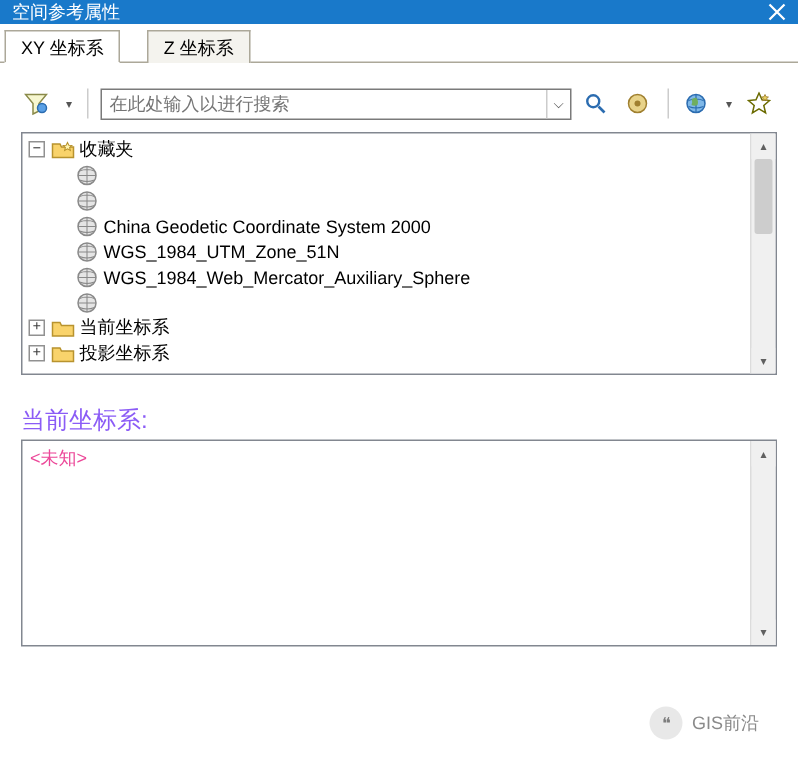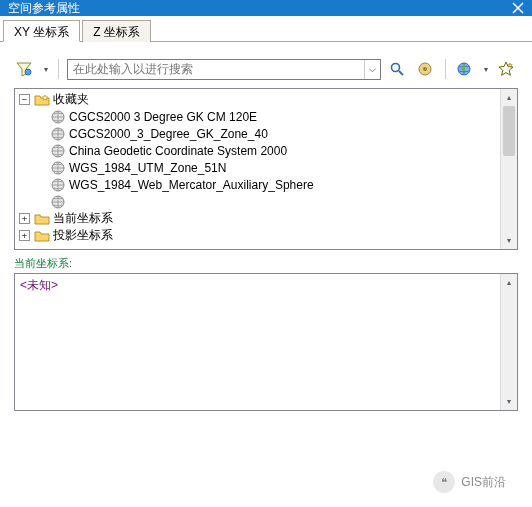--- a/index.html
+++ b/index.html
@@ -1,21 +1,21 @@
 <!DOCTYPE html>
 <html><head>
 <meta charset="utf-8">
 <style>
 *{box-sizing:border-box;margin:0;padding:0;font-family:"Microsoft YaHei",Tahoma,Arial,sans-serif;font-size:12px}
 body{background:#fff;width:532px;height:507px;overflow:hidden;position:relative}
 .titlebar{background:#1979ca;color:#fff;height:16px;display:flex;align-items:center;padding:0 8px;justify-content:space-between}
 .titlebar .title{font-size:12px}
 .close-x{width:12px;height:12px;stroke:#fff;stroke-width:1.5}
 .tabs{display:flex;background:#fff;border-bottom:1px solid #aca899;padding-left:3px;padding-top:3px;height:26px}
-.tab{padding:3px 10px 3px 10px;border:1px solid #aca899;border-bottom:none;background:#fff;margin-right:2px;position:relative;top:1px;cursor:pointer}
+.tab{padding:3px 10px 3px 10px;border:1px solid #aca899;border-bottom:none;background:#fff;margin-right:18px;position:relative;top:1px;cursor:pointer}
 .tab.active{background:#fff;border-bottom:1px solid #fff}
 .tab.inactive{background:#f4f3ee}
 .pane{padding:10px 14px}
 .toolbar{display:flex;align-items:center;gap:6px;margin:6px 0 8px 0}
 .tbtn{width:22px;height:22px;display:flex;align-items:center;justify-content:center;border:1px solid transparent;border-radius:2px;cursor:pointer}
 .drop{width:8px;text-align:center;color:#555;cursor:pointer;font-size:8px}
 .sep{width:1px;height:20px;background:#ccc;margin:0 2px}
 .search-wrap{flex:1;display:flex;align-items:center;border:1px solid #7a7a7a;height:21px;background:#fff}
 .search-wrap input{flex:1;border:none;outline:none;padding:0 5px;font-size:12px;color:#6d28d9}
 .search-wrap .chev{width:16px;text-align:center;color:#555;border-left:1px solid #ccc;height:100%;display:flex;align-items:center;justify-content:center;cursor:pointer;font-size:9px}
@@ -25,23 +25,23 @@
 .sb-btn{height:17px;background:#f0f0f0;display:flex;align-items:center;justify-content:center;color:#606060;font-size:8px}
 .sb-thumb{position:absolute;top:17px;left:2px;right:2px;height:50px;background:#cdcdcd;border-radius:2px}
 .sb-btn.bottom{position:absolute;bottom:0;left:0;right:0}
 .node{display:flex;align-items:center;height:17px;padding-left:4px;white-space:nowrap}
 .exp{width:11px;height:11px;border:1px solid #919191;display:flex;align-items:center;justify-content:center;font-size:9px;line-height:1;color:#404040;margin-right:4px;background:#fff;cursor:pointer;font-family:monospace}
 .exp.blank{border:none;background:transparent}
 .ico{width:16px;height:16px;margin-right:3px;flex-shrink:0}
 .node-label{font-size:12px;color:#000}
 .node-label.bold{font-weight:normal}
 .indent1{padding-left:20px}
-.section-label{font-size:11px;margin:6px 0 2px 0;color:#15803d}
+.section-label{font-size:16px;margin:20px 0 2px 0;color:#8b5cf6}
 .detail-box{border:1px solid #828790;height:138px;background:#fff;padding:3px 5px;position:relative}
-.detail-box .val{font-size:12px;color:#701a75}
+.detail-box .val{font-size:12px;color:#ec4899}
 .detail-scroll{position:absolute;right:0;top:0;bottom:0;width:17px;background:#f0f0f0;border-left:1px solid #dcdcdc}
 .watermark{position:absolute;right:26px;bottom:14px;display:flex;align-items:center;gap:6px;color:#8a8a8a;font-size:13px}
 .watermark .q{width:22px;height:22px;border-radius:50%;background:#e8e8e8;display:flex;align-items:center;justify-content:center;font-size:11px;color:#7d7d7d}
 svg{display:block}
 </style>
 </head>
 <body>
 
 <div class="titlebar">
   <span class="title">空间参考属性</span>
@@ -112,29 +112,27 @@
           <path d="M11 3 l.9 1.8 2 .2 -1.5 1.3 .5 2 -1.9 -1.1 -1.9 1.1 .5 -2 L8.1 5 l2 -.2 z" fill="#fff4b0" stroke="#b8932e" stroke-width="0.7"></path>
         </svg>
         <span class="node-label bold">收藏夹</span>
       </div>
       <div class="node indent1">
           <span class="exp blank"></span>
           <svg class="ico" viewBox="0 0 16 16">
             <circle cx="8" cy="8" r="6" fill="#e5e5e5" stroke="#8a8a8a"></circle>
             <path d="M2 8 h12 M8 2 v12 M3 5 q5 -2 10 0 M3 11 q5 2 10 0" stroke="#8a8a8a" fill="none" stroke-width="0.7"></path>
           </svg>
-          <span class="node-label">CGCS2000 3 Degree GK CM 120E</span>
         </div>
       <div class="node indent1">
           <span class="exp blank"></span>
           <svg class="ico" viewBox="0 0 16 16">
             <circle cx="8" cy="8" r="6" fill="#e5e5e5" stroke="#8a8a8a"></circle>
             <path d="M2 8 h12 M8 2 v12 M3 5 q5 -2 10 0 M3 11 q5 2 10 0" stroke="#8a8a8a" fill="none" stroke-width="0.7"></path>
           </svg>
-          <span class="node-label">CGCS2000_3_Degree_GK_Zone_40</span>
         </div>
       <div class="node indent1">
           <span class="exp blank"></span>
           <svg class="ico" viewBox="0 0 16 16">
             <circle cx="8" cy="8" r="6" fill="#e5e5e5" stroke="#8a8a8a"></circle>
             <path d="M2 8 h12 M8 2 v12 M3 5 q5 -2 10 0 M3 11 q5 2 10 0" stroke="#8a8a8a" fill="none" stroke-width="0.7"></path>
           </svg>
           <span class="node-label">China Geodetic Coordinate System 2000</span>
         </div>
       <div class="node indent1">

